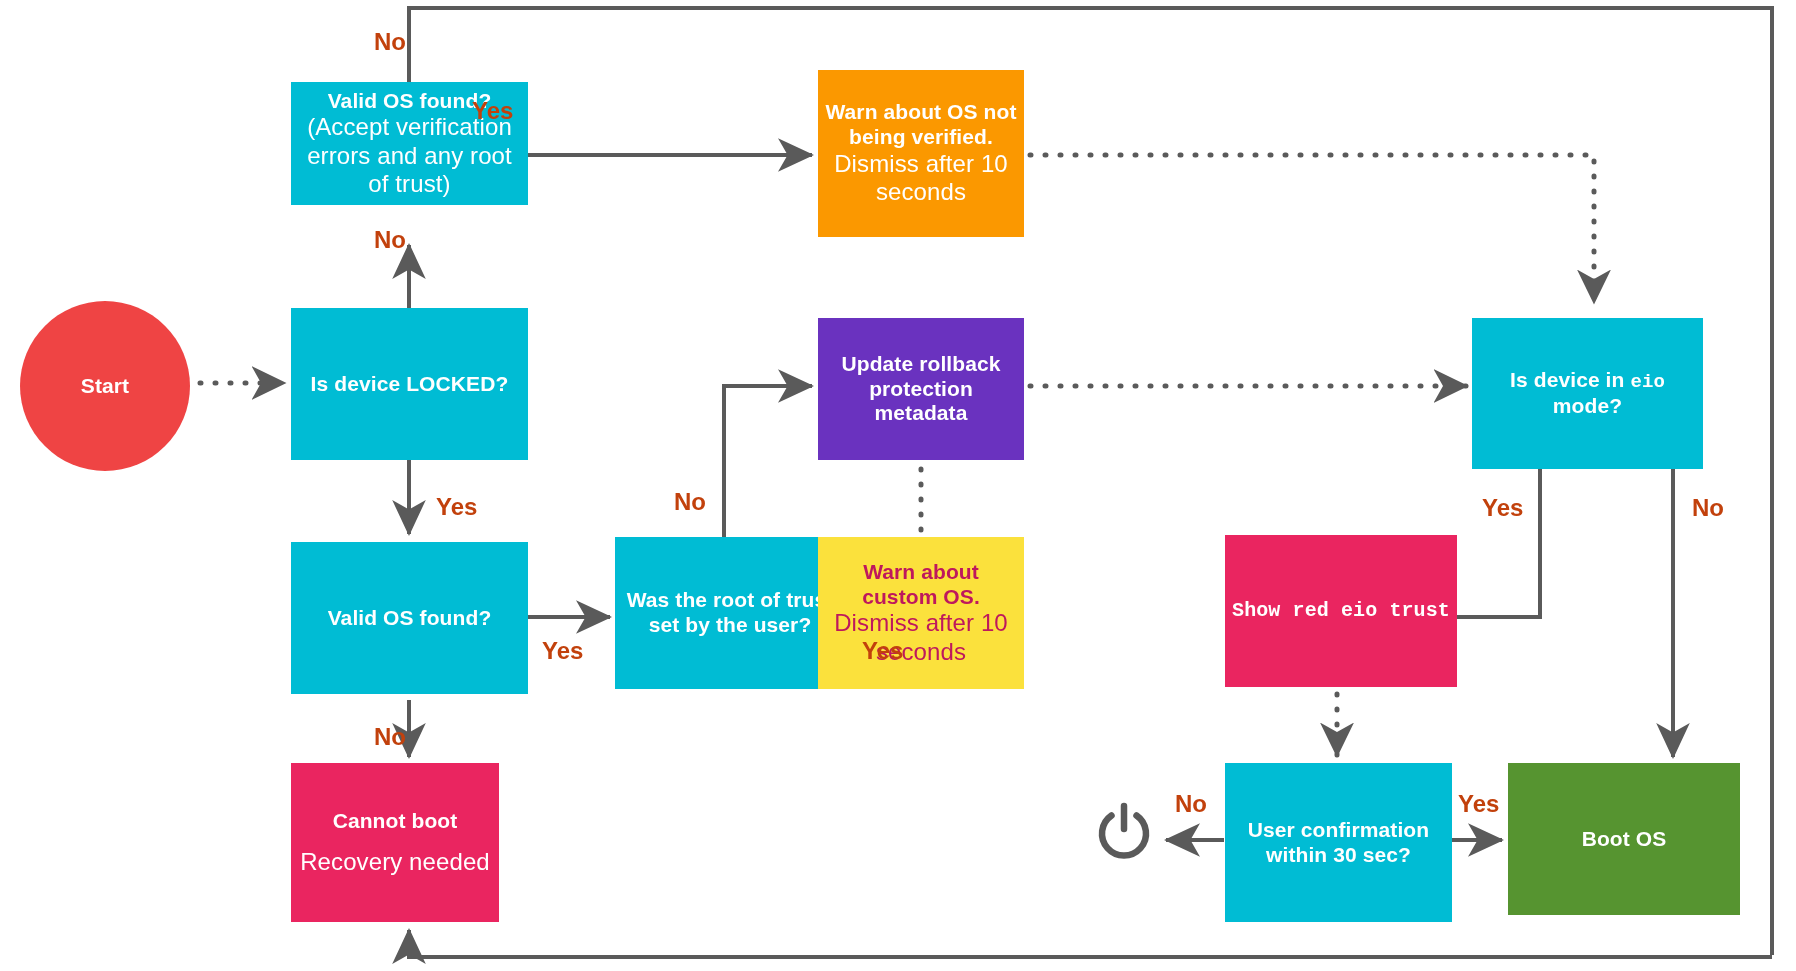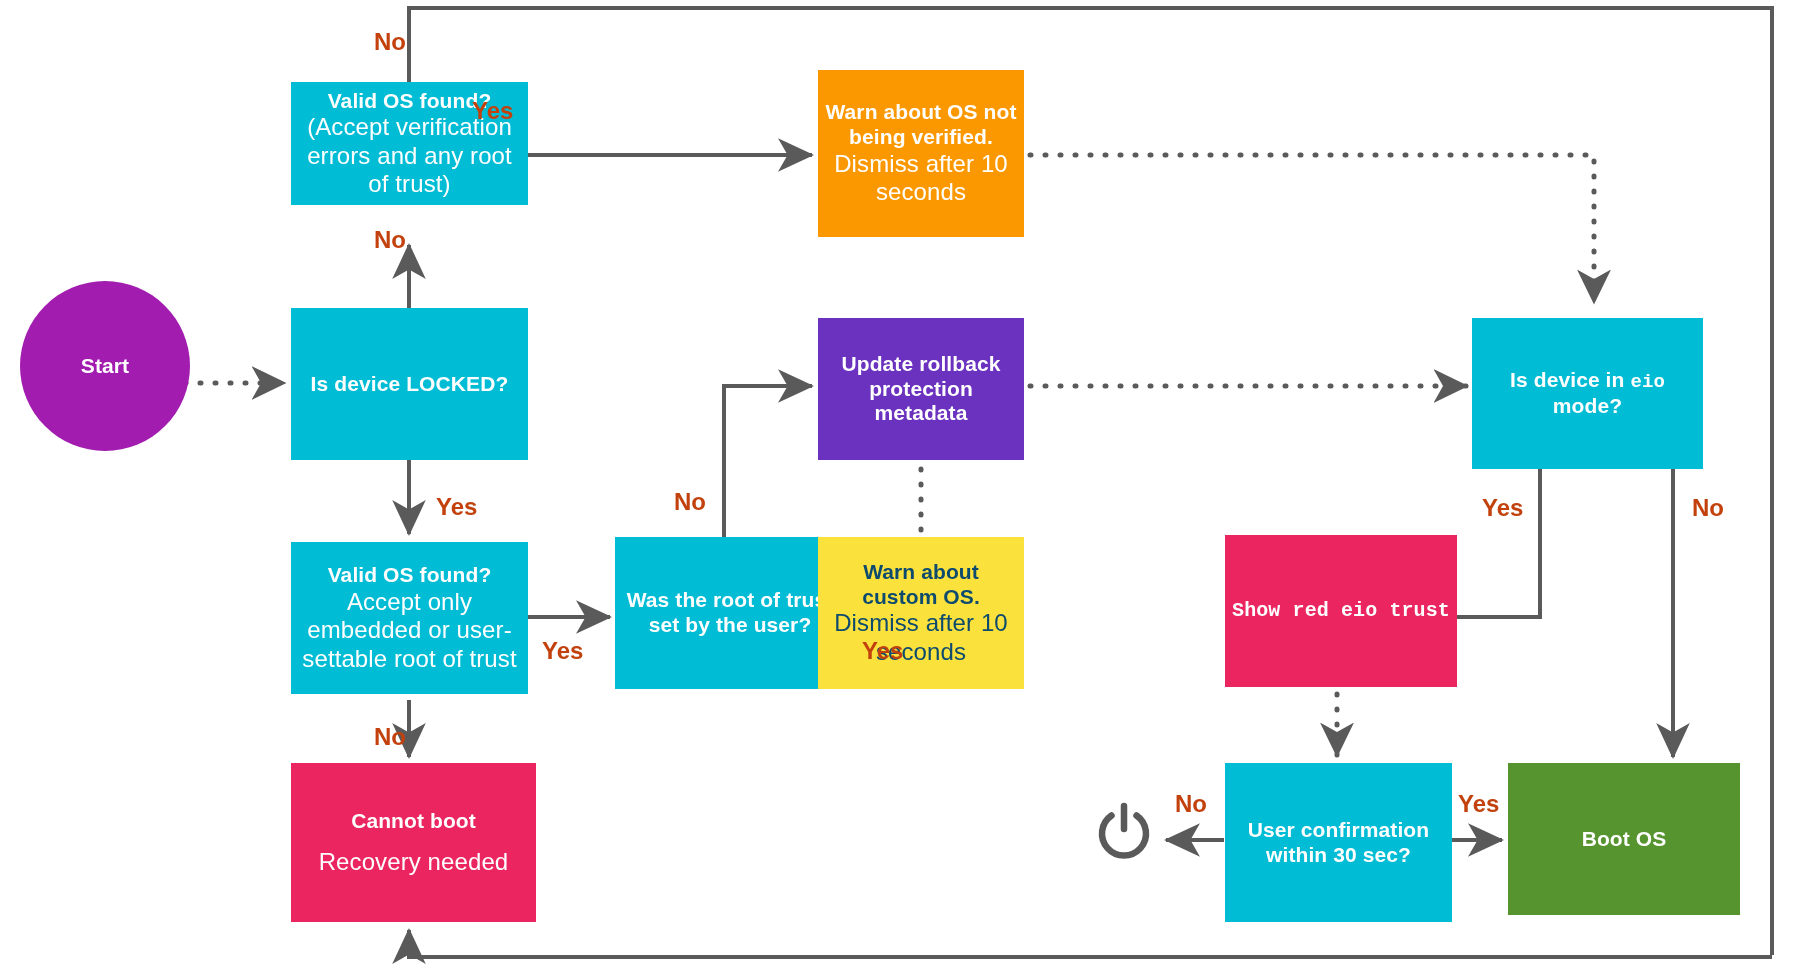--- a/index.html
+++ b/index.html
@@ -5,21 +5,21 @@
   html,body{margin:0;padding:0;background:#ffffff;}
   body{font-family:"Liberation Sans", sans-serif;}
   #stage{position:relative;width:1796px;height:971px;background:#ffffff;overflow:hidden;}
   .node{position:absolute;box-sizing:border-box;display:flex;flex-direction:column;
         align-items:center;justify-content:center;text-align:center;color:#ffffff;
         line-height:1.18;padding:8px 6px;}
   .node .t1{font-weight:bold;font-size:21px;letter-spacing:.1px;}
   .node .t2{font-weight:normal;font-size:24px;letter-spacing:.1px;}
   .node .mono{font-family:"Liberation Mono", monospace;font-size:19px;}
   .circle{border-radius:50%;}
-  .darktext{color:#0c4a6e;align-items:flex-end;}
+  .darktext{color:#be185d;align-items:flex-end;}
   .edge-label{position:absolute;font-weight:bold;font-size:24px;color:#c2410c;
               white-space:nowrap;}
   svg.links{position:absolute;left:0;top:0;width:1796px;height:971px;}
   .pw{fill:none;stroke:#5a5a5a;stroke-width:4;}
   .pwd{fill:none;stroke:#5a5a5a;stroke-width:5;stroke-linecap:round;
        stroke-dasharray:1 14;}
   .pwb{fill:none;stroke:#5a5a5a;stroke-width:4;}
 </style>
 </head>
 <body>
@@ -85,21 +85,21 @@
      power-off icon --&gt;
     <path class="pw" d="M1224,840 L1166,840" marker-end="url(#ah)"></path>
 
      Boot OS --&gt;
     <path class="pw" d="M1452,840 L1502,840" marker-end="url(#ah)"></path>
 
     
     <path class="pw" d="M1772,957 L409,957 L409,930" marker-end="url(#ah)"></path>
   </svg>
 
-  <div class="node circle" style="left:20px;top:281px;width:170px;height:170px;background:#a21caf;">
+  <div class="node circle" style="left:20px;top:301px;width:170px;height:170px;background:#ef4444;">
     <span class="t1">Start</span>
   </div>
 
   <div class="node" style="left:291px;top:82px;width:237px;height:123px;background:#00bcd4;">
     <span class="t1">Valid OS found?</span>
     <span class="t2">(Accept verification errors and any root of trust)</span>
   </div>
 
   <div class="node" style="left:291px;top:308px;width:237px;height:152px;background:#00bcd4;">
     <span class="t1">Is device LOCKED?</span>
@@ -115,39 +115,38 @@
   </div>
 
   <div class="node" style="left:1472px;top:318px;width:231px;height:151px;background:#00bcd4;">
     <span class="t1">
       <span>Is device in </span><span class="mono">eio</span><span> mode?</span>
     </span>
   </div>
 
   <div class="node" style="left:291px;top:542px;width:237px;height:152px;background:#00bcd4;">
     <span class="t1">Valid OS found?</span>
-    <span class="t2">Accept only embedded or user-settable root of trust</span>
   </div>
 
   <div class="node" style="left:615px;top:537px;width:230px;height:152px;background:#00bcd4;">
     <span class="t1">Was the root of trust set by the user?</span>
   </div>
 
   <div class="node darktext" style="left:818px;top:537px;width:206px;height:152px;background:#fbe13c;">
     <span class="t1">Warn about custom OS.</span>
     <span class="t2">Dismiss after 10 seconds</span>
   </div>
 
   <div class="node" style="left:1225px;top:535px;width:232px;height:152px;background:#ea2560;">
     <span class="t1 mono" style="font-size:20px;">
       <span>Show red </span><span>eio</span><span> trust</span>
     </span>
   </div>
 
-  <div class="node" style="left:291px;top:763px;width:245px;height:159px;background:#ea2560;gap:14px;">
+  <div class="node" style="left:291px;top:763px;width:208px;height:159px;background:#ea2560;gap:14px;">
     <span class="t1">Cannot boot</span>
     <span class="t2">Recovery needed</span>
   </div>
 
   <div class="node" style="left:1225px;top:763px;width:227px;height:159px;background:#00bcd4;">
     <span class="t1">User confirmation within 30 sec?</span>
   </div>
 
   <div class="node" style="left:1508px;top:763px;width:232px;height:152px;background:#569430;">
     <span class="t1">Boot OS</span>

